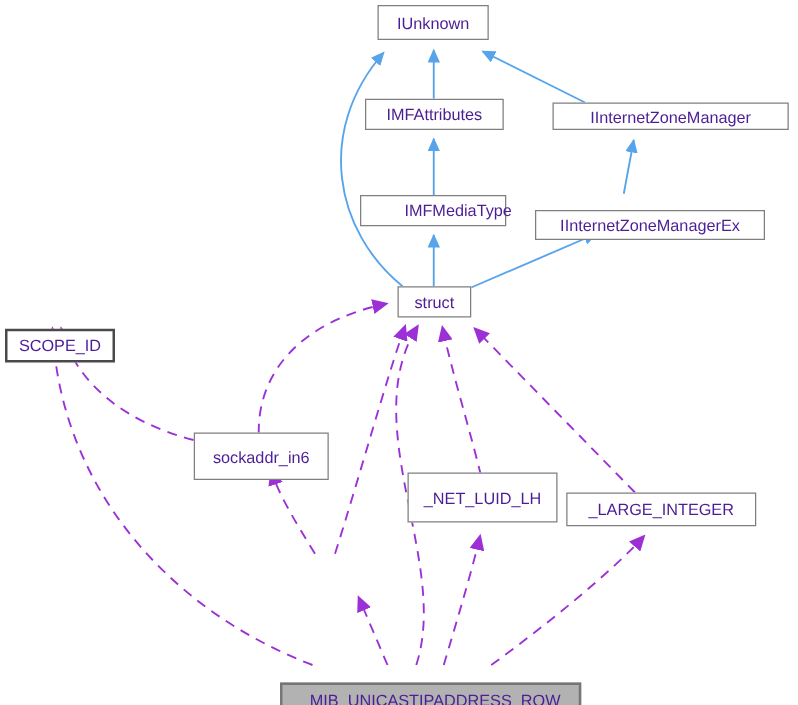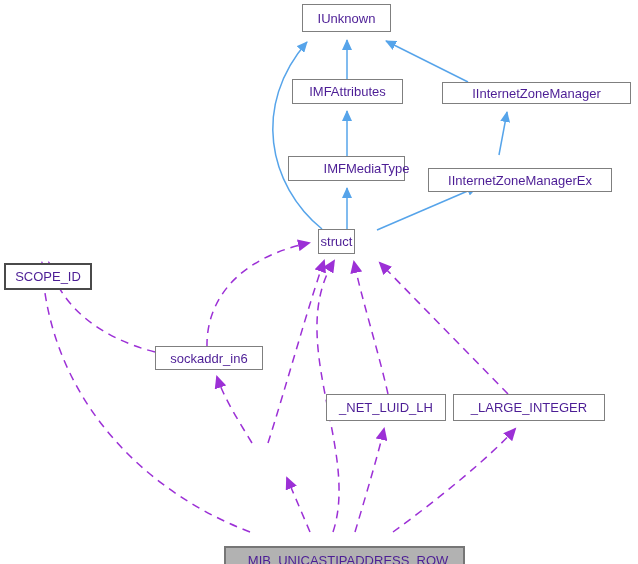--- a/index.html
+++ b/index.html
@@ -76,24 +76,24 @@
   <div class="node" style="left:292px;top:79px;width:111px;height:25px;">IMFAttributes</div>
 
   <div class="node" style="left:442px;top:82px;width:189px;height:22px;text-align:right;">IInternetZoneManager</div>
 
   <div class="node" style="left:288px;top:156px;width:117px;height:25px;padding-left:40px;">IMFMediaType</div>
 
   <div class="node" style="left:428px;top:155px;width:184px;height:24px;margin-top:13px;">IInternetZoneManagerEx</div>
 
   <div class="node strong" style="left:4px;top:228px;width:88px;height:27px;margin-top:35px;">SCOPE_ID</div>
 
-  <div class="node" style="left:318px;top:229px;width:37px;height:25px;">struct</div>
+  <div class="node" style="left:318px;top:229px;width:59px;height:25px;">struct</div>
 
-  <div class="node" style="left:155px;top:346px;width:108px;height:24px;">sockaddr_in6</div>
+  <div class="node" style="left:155px;top:346px;width:108px;height:38px;">sockaddr_in6</div>
 
-  <div class="node" style="left:326px;top:394px;width:120px;height:27px;">_NET_LUID_LH</div>
+  <div class="node" style="left:326px;top:378px;width:120px;height:40px;">_NET_LUID_LH</div>
 
   <div class="node" style="left:453px;top:394px;width:152px;height:27px;">_LARGE_INTEGER</div>
 
 
   <div class="node highlight" style="left:224px;top:546px;width:241px;height:28px;">_MIB_UNICASTIPADDRESS_ROW</div>
 
 </div>
 
 </body></html>

